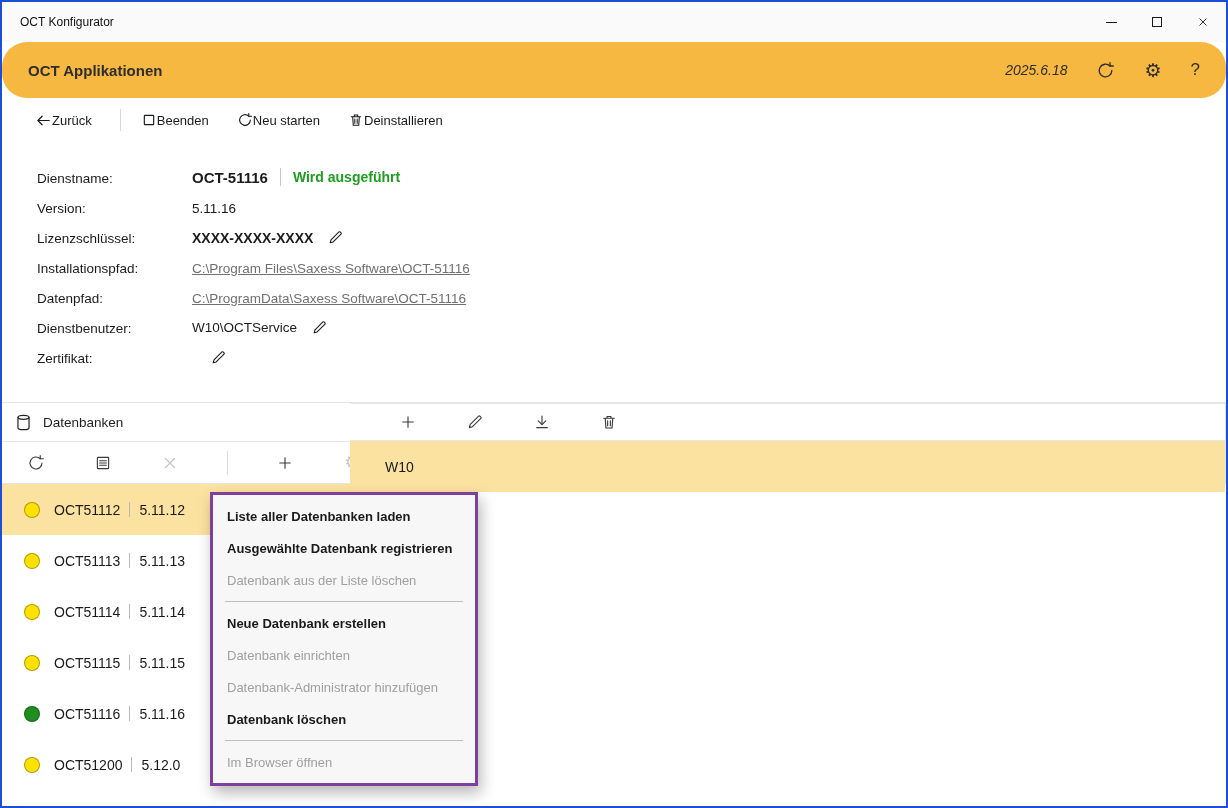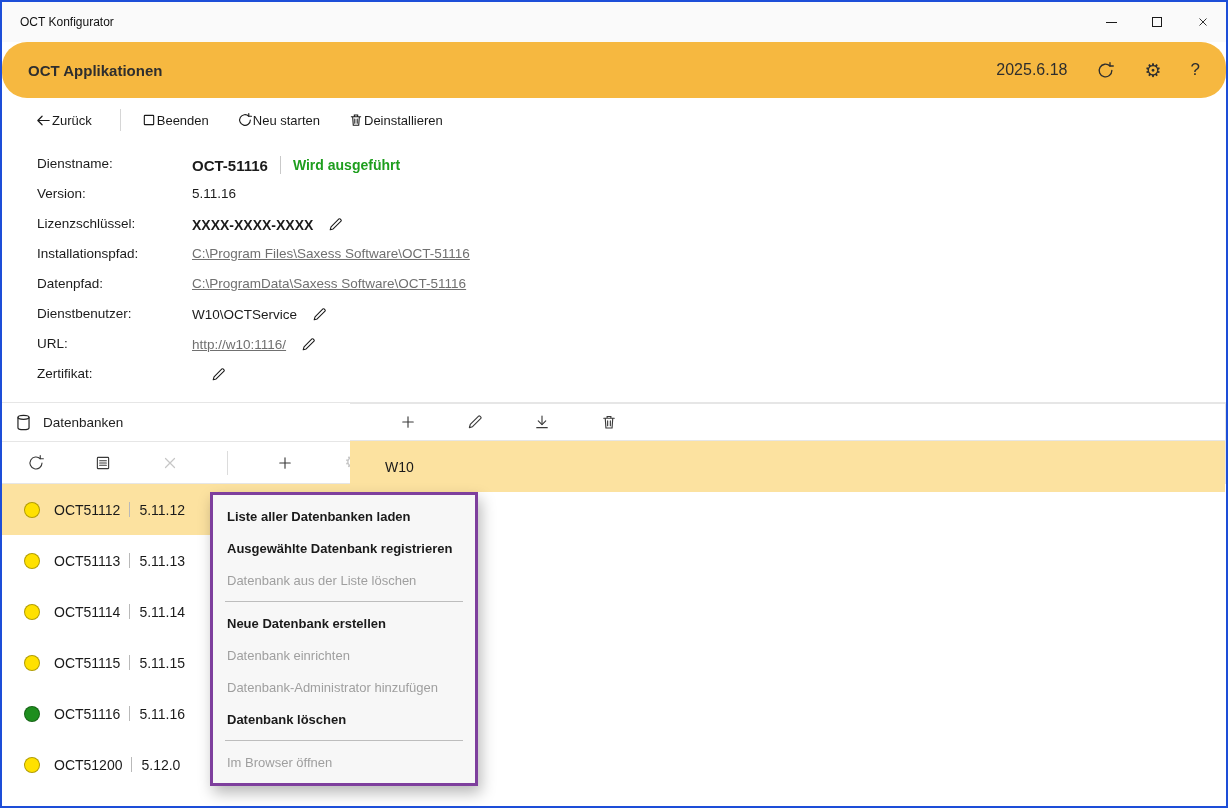--- a/index.html
+++ b/index.html
@@ -14,31 +14,31 @@
   .titlebar { height:40px; background:#fafafa; display:flex; align-items:center; flex:none; }
   .win-title { font-size:12px; color:#111; padding-left:18px; }
   .win-controls { margin-left:auto; display:flex; height:100%; }
   .win-btn { width:46px; height:100%; background:none; border:none; display:flex; align-items:center; justify-content:center; color:#1a1a1a; cursor:pointer; }
   .min-glyph { display:block; width:11px; height:1px; background:#1a1a1a; }
   .max-glyph { display:block; width:10px; height:10px; border:1px solid #1a1a1a; }
   
   .appheader { height:56px; flex:none; background:var(--header-bg,#F6B840); display:flex; align-items:center; padding:0 26px;border-radius:25px; }
   .app-title { font-size:15px; font-weight:bold; color:#2e2e2e; }
   .appheader-right { margin-left:auto; display:flex; align-items:center; gap:29px; color:#2e2e2e; }
-  .app-date { font-size:16px; font-weight:500; }
+  .app-date { font-size:14px; font-weight:500;font-style:italic; }
   .hdr-btn { background:none; border:none; color:#2e2e2e; cursor:pointer; display:flex; align-items:center; justify-content:center; }
   .gear-glyph { font-size:19px; line-height:1; font-family:"DejaVu Sans", sans-serif; }
   .help-glyph { font-size:17px; font-weight:500; }
   
   .cmdbar { height:44px; flex:none; background:#fff; display:flex; align-items:center; padding-left:33px; font-size:13px; color:#1a1a1a; }
   .cmd { display:flex; align-items:center; background:none; border:none; font:inherit; color:inherit; cursor:pointer; margin-right:28px; }
   .cmd-divider { width:1px; height:22px; background:#d6d6d6; margin:0 20px 0 0; }
   
   .details { padding:14px 0 0 35px; flex:none; height:260px; }
-  .drow { display:flex; align-items:flex-start; height:30px; }
+  .drow { display:flex; align-items:flex-end; height:30px; }
   .dlabel { width:155px; flex:none; font-size:13.5px; color:#1b1b1b; }
   .dvalue { display:flex; align-items:center; font-size:13.5px; color:#1b1b1b; }
   .service-name { font-size:15px; font-weight:bold; }
   .status-sep { width:1px; height:18px; background:#c9c9c9; margin:0 12px; }
   .service-status { font-size:14px; font-weight:bold; color:var(--status-green,#1E9E1E); }
   .bold-val { font-weight:600; font-size:14px; }
   .dlink { color:#707070; text-decoration:underline; cursor:pointer; }
   .edit-btn { background:none; border:none; padding:0; margin-left:14px; color:#1a1a1a; cursor:pointer; display:flex; align-items:center; }
   
   .panels { flex:1; border-top:1px solid #e6e6e6; display:grid; grid-template-columns:348px 1fr; grid-template-rows:38px 43px 1fr; }
@@ -183,31 +183,20 @@
       <span class="dvalue">
         <span>W10\OCTService</span>
         <button class="edit-btn">
           <svg width="17" height="17" viewBox="0 0 24 24" fill="none" stroke="currentColor" stroke-width="1.5" stroke-linejoin="round">
               <path d="M4.5 19.5l1.2-4.2L16.8 4.2a1.2 1.2 0 0 1 1.7 0l1.3 1.3a1.2 1.2 0 0 1 0 1.7L8.7 18.3 4.5 19.5z"></path>
             </svg>
         </button>
       </span>
     </div>
     <div class="drow">
-      <span class="dlabel">URL:</span>
-      <span class="dvalue">
-        <a class="dlink">http://w10:1116/</a>
-        <button class="edit-btn">
-          <svg width="17" height="17" viewBox="0 0 24 24" fill="none" stroke="currentColor" stroke-width="1.5" stroke-linejoin="round">
-              <path d="M4.5 19.5l1.2-4.2L16.8 4.2a1.2 1.2 0 0 1 1.7 0l1.3 1.3a1.2 1.2 0 0 1 0 1.7L8.7 18.3 4.5 19.5z"></path>
-            </svg>
-        </button>
-      </span>
-    </div>
-    <div class="drow">
       <span class="dlabel">Zertifikat:</span>
       <span class="dvalue">
         <button class="edit-btn" style="margin-left:18px">
           <svg width="17" height="17" viewBox="0 0 24 24" fill="none" stroke="currentColor" stroke-width="1.5" stroke-linejoin="round">
               <path d="M4.5 19.5l1.2-4.2L16.8 4.2a1.2 1.2 0 0 1 1.7 0l1.3 1.3a1.2 1.2 0 0 1 0 1.7L8.7 18.3 4.5 19.5z"></path>
             </svg>
         </button>
       </span>
     </div>
   </div>

